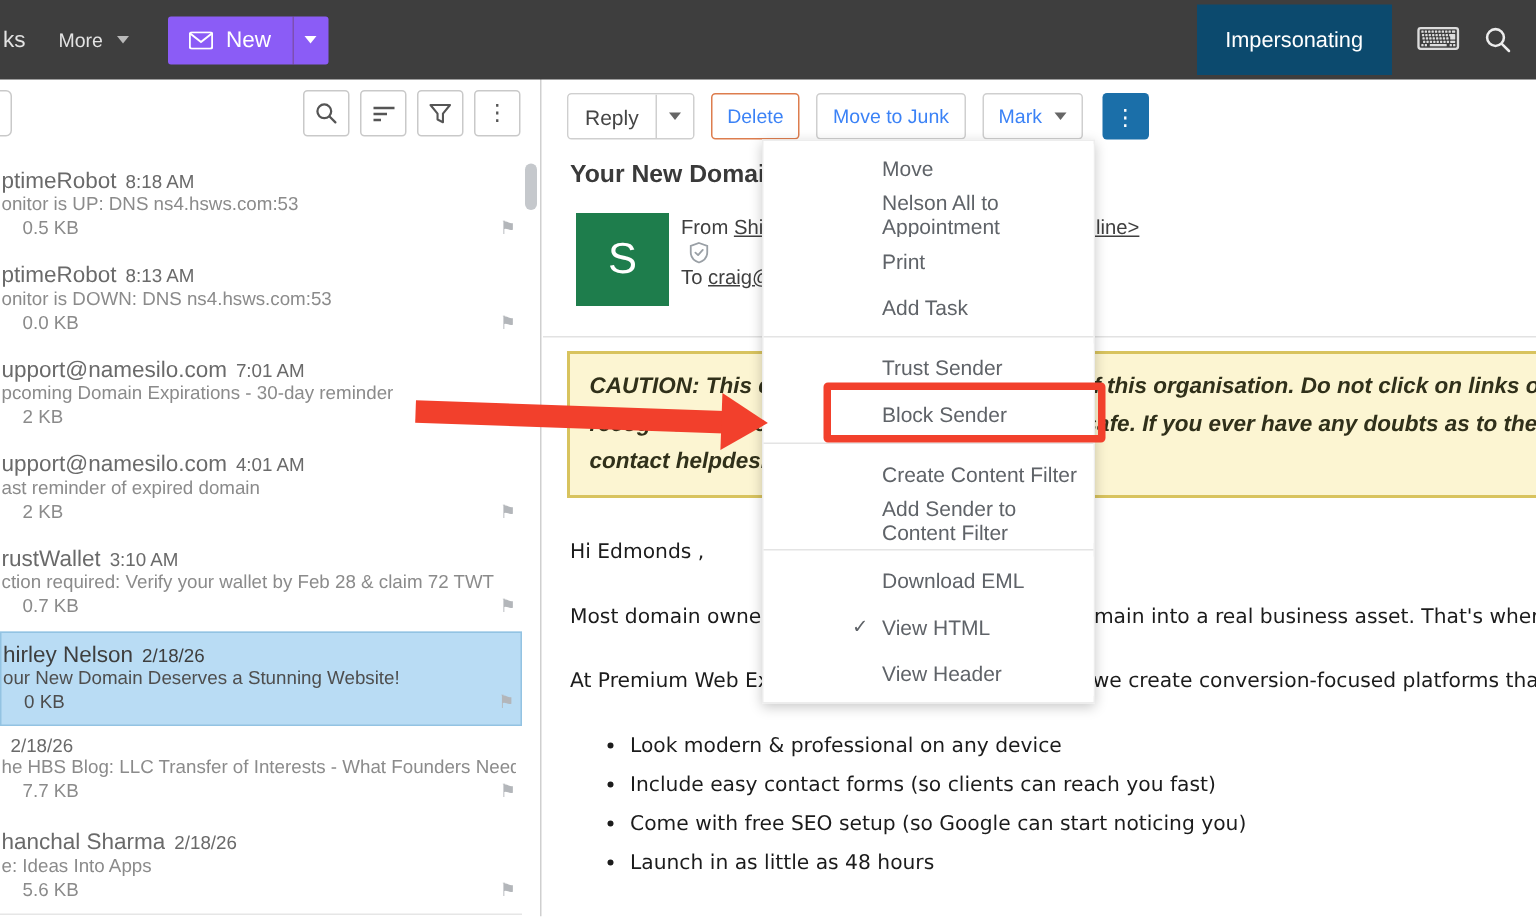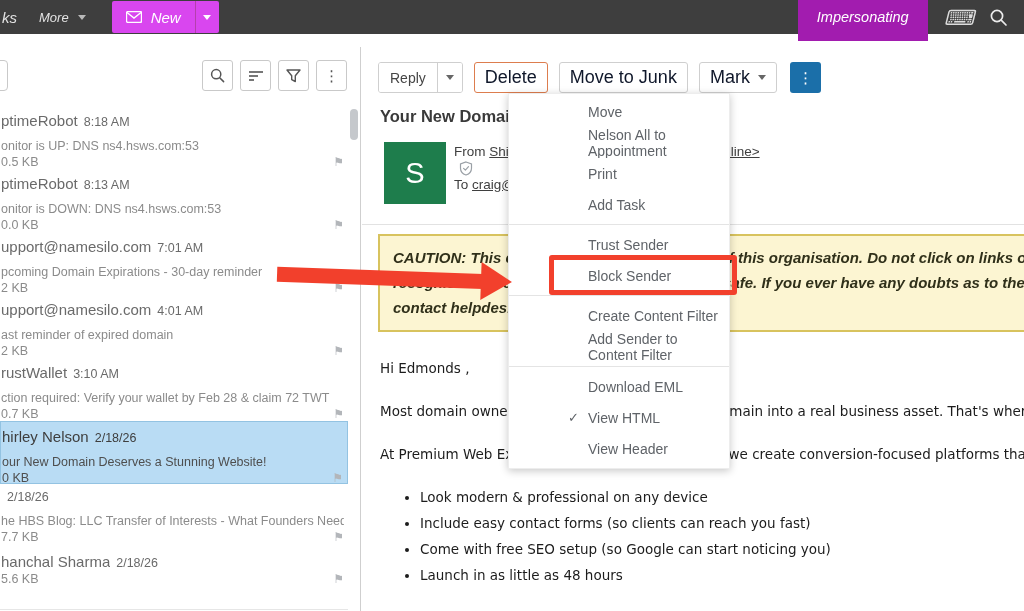--- a/index.html
+++ b/index.html
@@ -1,63 +1,63 @@
 <!DOCTYPE html>
 <html><head>
 <meta charset="utf-8">
 <style>
   * { margin:0; padding:0; box-sizing:border-box; }
   html,body { width:1024px; height:611px; overflow:hidden; background:#fff;
               font-family:"Liberation Sans", sans-serif; }
   body { position:relative; }
 
   
-  .topbar { position:absolute; left:0; top:0; width:1024px; height:34px;
-            background:#3e3e3e; display:flex; align-items:center; z-index:20;font-style:italic; }
+  .topbar { position:absolute; left:0; top:0; width:1024px; height:53px;
+            background:#3e3e3e; display:flex; align-items:center; z-index:20; }
   .topbar-label { color:#e3e3e3; font-size:15px; margin-left:2px; }
   .topbar-more { color:#e3e3e3; font-size:13px; margin-left:22px; display:flex; align-items:center; gap:9px; cursor:pointer; }
   .caret { width:0; height:0; border-left:4px solid transparent; border-right:4px solid transparent; border-top:5px solid #b9b9b9; display:inline-block; }
-  .btn-new { margin-left:26px; height:32px; background:#d946ef; border-radius:2px; display:flex; align-items:stretch; color:#fff; font-size:15px; overflow:hidden; cursor:pointer; }
+  .btn-new { margin-left:26px; height:32px; background:#8b5cf6; border-radius:2px; display:flex; align-items:stretch; color:#fff; font-size:15px; overflow:hidden; cursor:pointer; }
   .btn-new-main { display:flex; align-items:center; gap:9px; padding:0 14px; }
   .btn-new-caret { width:24px; display:flex; align-items:center; justify-content:center; border-left:1px solid rgba(90,45,0,.28); }
   .btn-new .caret { border-top-color:#fff; }
   .topbar-spacer { flex:1; }
-  .btn-impersonating { height:47px; background:#a21caf; color:#fff; font-size:14.5px; display:flex; align-items:center; padding:0 19px; cursor:pointer; }
+  .btn-impersonating { height:47px; background:#0c4a6e; color:#fff; font-size:14.5px; display:flex; align-items:center; padding:0 19px; cursor:pointer; }
   .kbd-icon { color:#dcdcdc; font-size:21px; margin:0 15px 0 16px; cursor:pointer; line-height:1; }
   .topbar-search { margin-right:16px; cursor:pointer; display:flex; }
 
   
   .list-pane { position:absolute; left:0; top:47px; width:361px; height:564px;
                background:#fff; border-right:1px solid #cfcfcf; overflow:hidden; }
   .cut-button { position:absolute; left:-7px; top:13px; width:15px; height:31px;
                 border:1px solid #c9c9c9; border-radius:4px; background:#fff; }
   .list-toolbar { position:absolute; top:13px; right:13px; display:flex; gap:7px; }
   .icon-btn { width:31px; height:31px; border:1px solid #c9c9c9; border-radius:3px; background:#fff;
               display:flex; align-items:center; justify-content:center; color:#555; cursor:pointer; }
   .kebab-glyph { font-size:15px; color:#555; letter-spacing:0; line-height:1; }
   .list-items { position:absolute; top:59px; left:0; right:12px; }
   .list-item { height:63px; padding:6px 4px 4px 1px; position:relative; cursor:pointer; }
   .li-row1 { display:flex; justify-content:flex-start; align-items:baseline; }
   .li-sender { font-size:15px; color:#6a6a6a; white-space:nowrap; overflow:hidden; }
   .li-date { font-size:12.5px; color:#6a6a6a; flex:none; margin-left:6px; }
-  .li-subject { font-size:12.5px; color:#8b8b8b; margin-top:10px; white-space:nowrap; overflow:hidden; }
+  .li-subject { font-size:12.5px; color:#8b8b8b; margin-top:0; white-space:nowrap; overflow:hidden; }
   .li-row3 { display:flex; justify-content:space-between; align-items:center; margin-top:2px; }
-  .li-size { font-size:12.5px; color:#8b8b8b; }
+  .li-size { font-size:12.5px; color:#8b8b8b;padding-left:14px; }
   .li-flag { color:#b3b6ba; font-size:12px; line-height:1; }
   .list-item.selected { background:#b9dcf4; border:1px solid #93c3e2; }
   .list-item.selected .li-sender, .list-item.selected .li-date { color:#3e3e3e; }
   .list-item.selected .li-subject, .list-item.selected .li-size { color:#4e4e4e; }
   .list-item.last { border-bottom:1px solid #e6e6e6; }
   .scroll-thumb { position:absolute; right:2px; top:62px; width:8px; height:31px; background:#c5c8cc; border-radius:4px; }
 
   
   .reading-pane { position:absolute; left:362px; top:47px; width:1280px; height:564px; background:#fff; }
   .msg-toolbar { display:flex; gap:11px; padding:15px 0 0 16px; align-items:center; }
-  .tb-btn { height:31px; border:1px solid #cfcfcf; border-radius:3px; background:#fff; color:#0f172a;
-            font-size:18px; display:inline-flex; align-items:center; padding:0 10px; cursor:pointer; font-family:"Liberation Sans",sans-serif; }
+  .tb-btn { height:31px; border:1px solid #cfcfcf; border-radius:3px; background:#fff; color:#3b82f6;
+            font-size:13px; display:inline-flex; align-items:center; padding:0 10px; cursor:pointer; font-family:"Liberation Sans",sans-serif; }
   .tb-split { display:inline-flex; height:31px; border:1px solid #cfcfcf; border-radius:3px; overflow:hidden; }
   .tb-split .seg { display:flex; align-items:center; padding:0 11px; font-size:14px; color:#454545; cursor:pointer; background:#fff; }
   .tb-split .seg.caret-seg { border-left:1px solid #cfcfcf; padding:0 8px; }
   .tb-btn.delete { border-color:#dd7d4e; }
   .tb-btn .caret { margin-left:8px; border-top-color:#666; }
   .tb-split .caret { border-top-color:#666; }
   .tb-kebab { width:31px; height:31px; background:#1b6fa9; border-radius:3px; color:#fff;
               display:flex; align-items:center; justify-content:center; font-size:15px; cursor:pointer; margin-left:2px; }
   .subject { margin:14px 0 0 18px; font-size:16.5px; font-weight:bold; color:#3a3a3a;
              width:350px; white-space:nowrap; overflow:hidden; }
@@ -228,20 +228,21 @@
         <div class="li-row3">
           <span class="li-size">7.7 KB</span>
           <span class="li-flag">⚑</span>
         </div>
       </div>
       <div class="list-item last">
         <div class="li-row1">
           <span class="li-sender">hanchal Sharma</span>
           <span class="li-date">2/18/26</span>
         </div>
+        <div class="li-subject">e: Ideas Into Apps</div>
         <div class="li-row3">
           <span class="li-size">5.6 KB</span>
           <span class="li-flag">⚑</span>
         </div>
       </div>
     </div>
   <div class="scroll-thumb"></div>
 </div>
 
 <div class="reading-pane">

